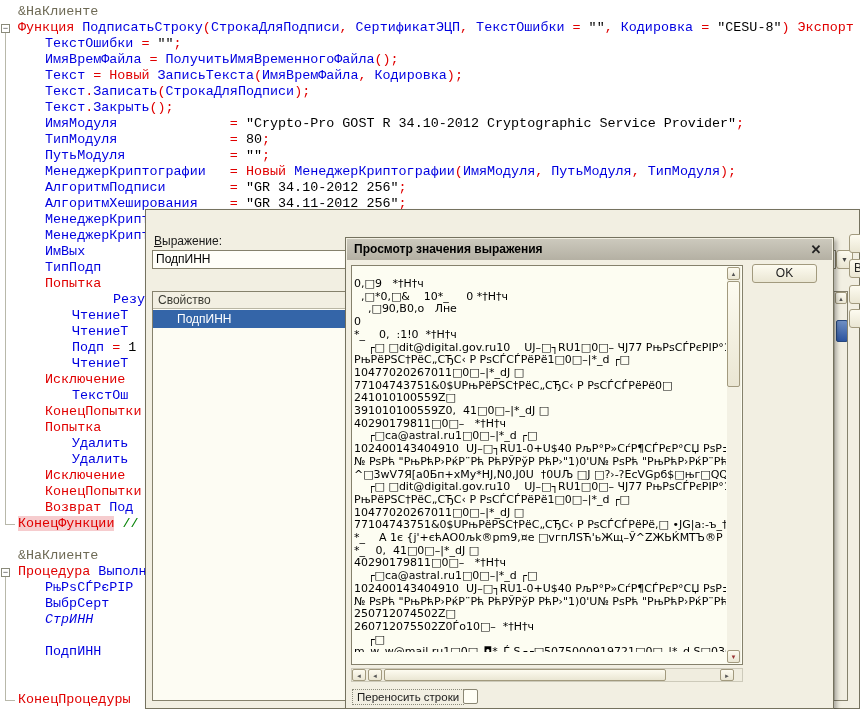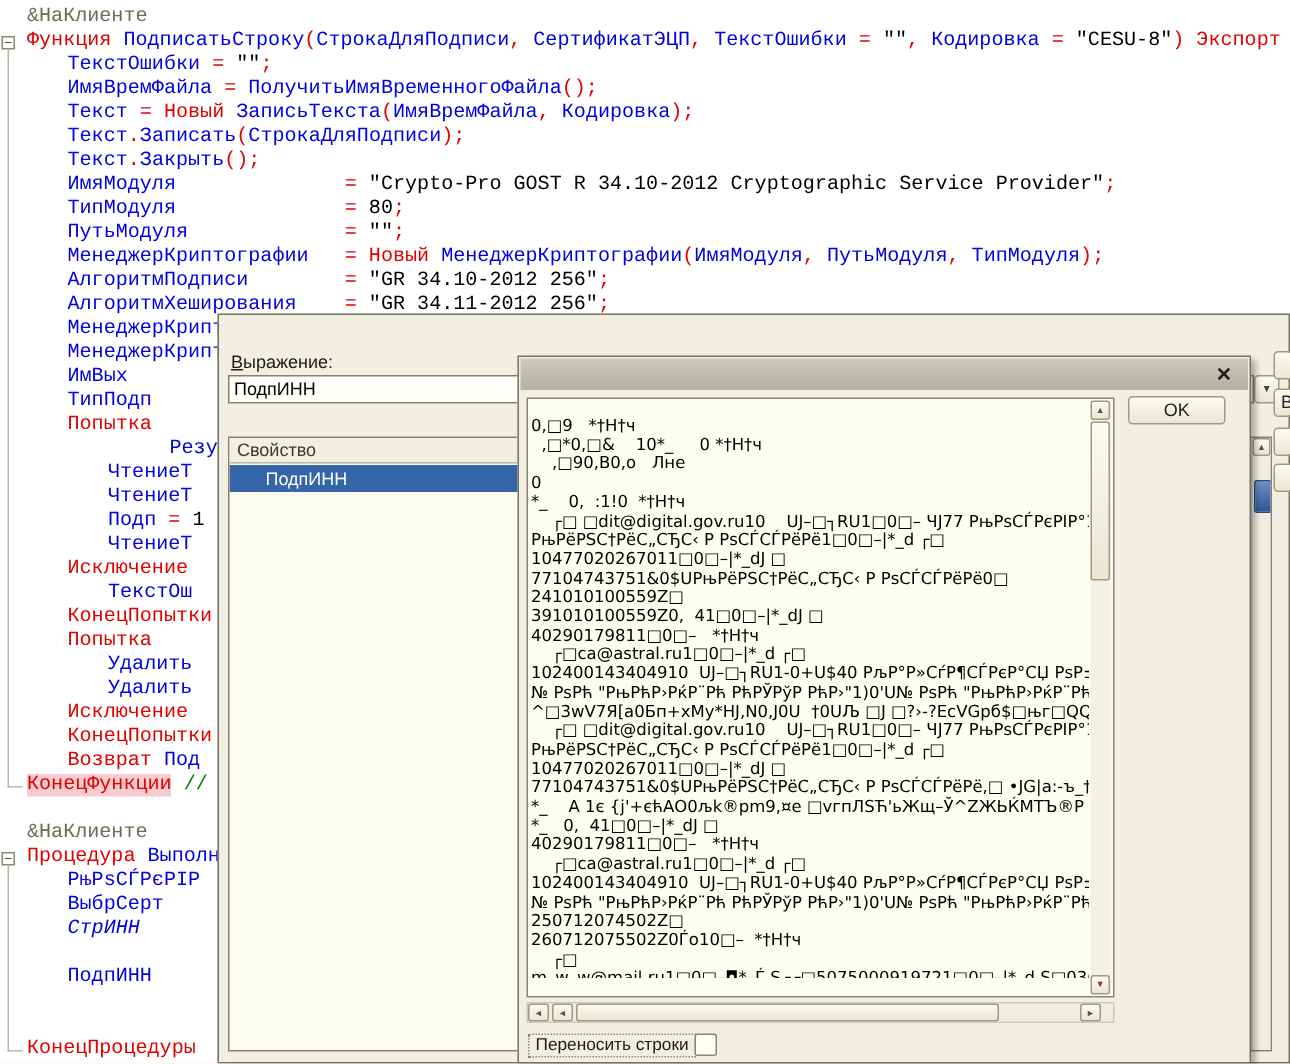--- a/index.html
+++ b/index.html
@@ -158,20 +158,21 @@
       </div>
     </div>
     <div class="side-btn btn" style="top:24px;"></div>
     <div class="side-btn btn" style="top:49px;">В</div>
     <div class="side-btn btn" style="top:75px;"></div>
     <div class="side-btn btn" style="top:99px;"></div>
   </div>
 
   <div id="view-dialog" class="dlg">
     <div class="titlebar" id="view-title">
+      <span>Просмотр значения выражения</span>
       <span id="view-close">✕</span>
     </div>
     <div id="dump-wrap">
       <pre id="dump">0,□9   *†Н†ч
   ,□*0,□&amp;    10*_     0 *†Н†ч
     ,□90,В0,о   Лне
 0
 *_    0,  :1!0  *†Н†ч
     ┌□ □dit@digital.gov.ru10    UЈ–□┐RU1□0□– ЧЈ77 РњРѕСЃРєРІР°1
 РњРёРЅС†РёС„СЂС‹ Р РѕСЃСЃРёРё1□0□–|*_d ┌□

